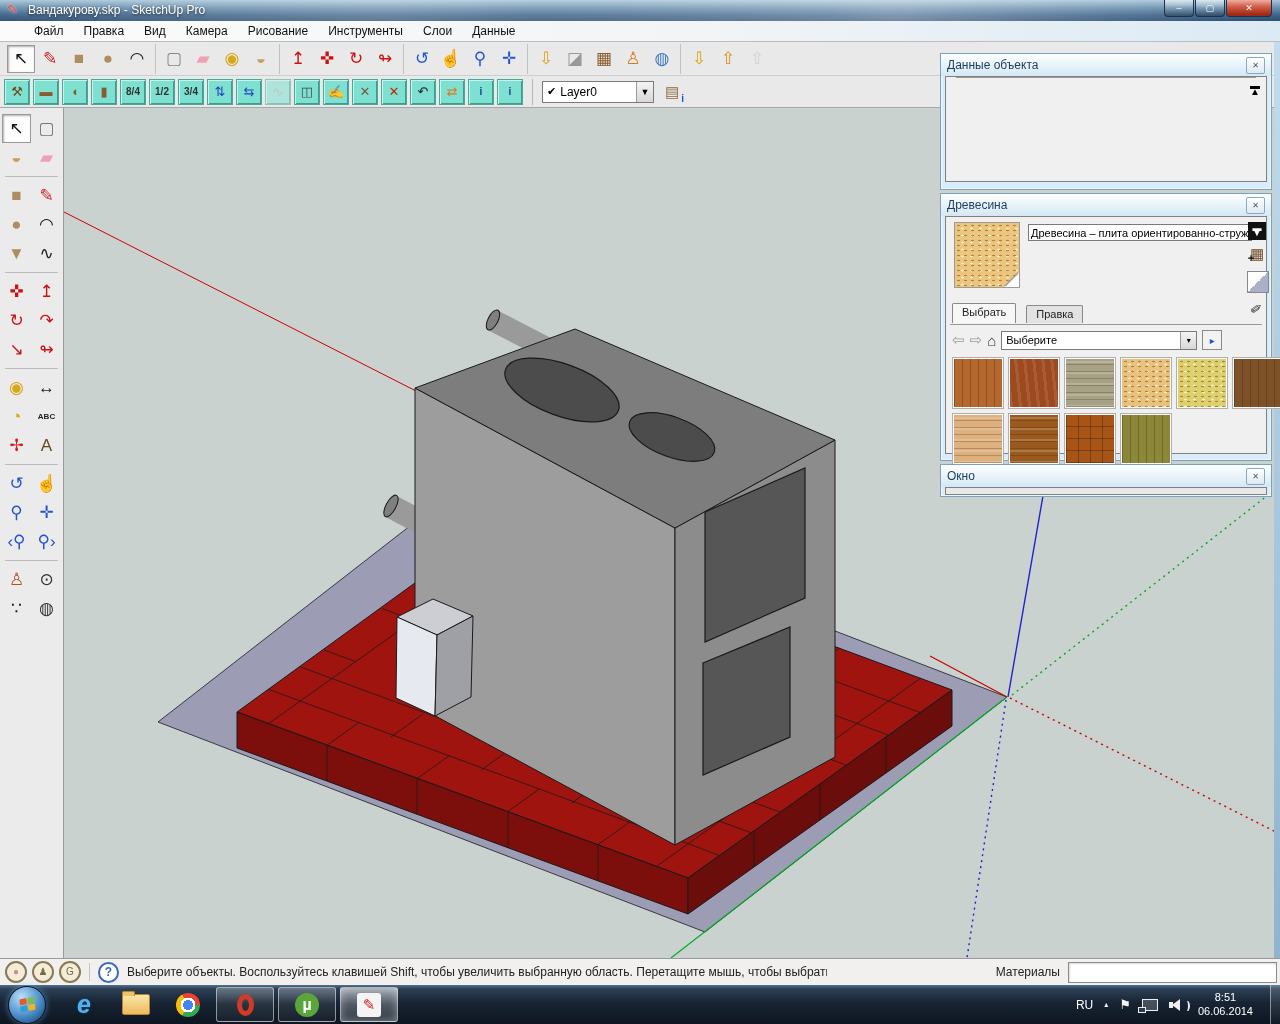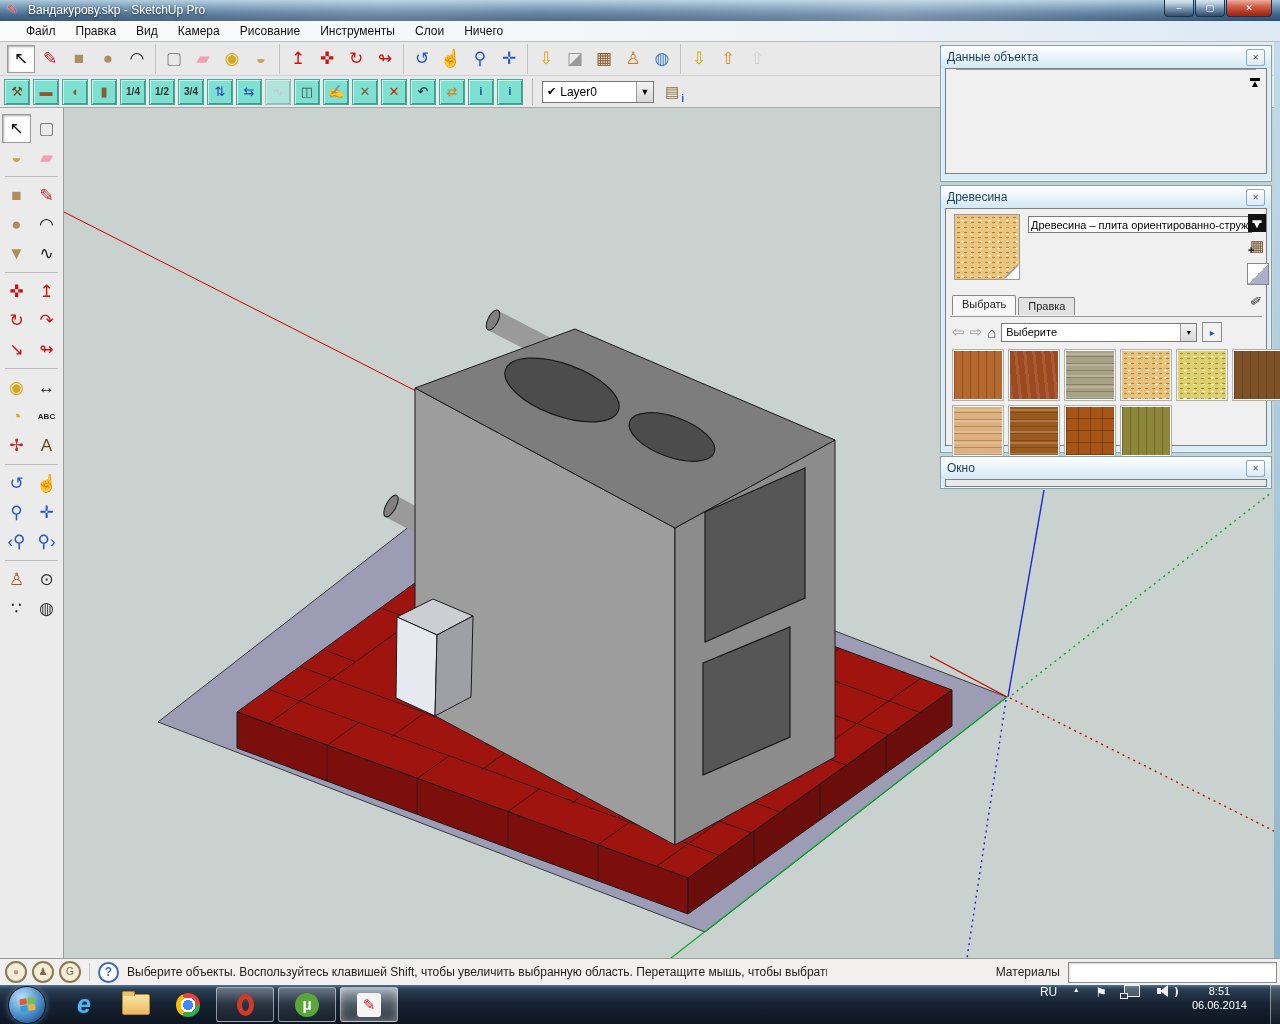--- a/index.html
+++ b/index.html
@@ -15,21 +15,21 @@
     text-shadow:0 0 2px #fff;}
   .title-text{position:absolute;left:28px;top:3px;font-size:12px;color:#fff;z-index:2;
     text-shadow:0 1px 3px rgba(0,0,0,.7);}
   .win-controls{position:absolute;right:8px;top:0;display:flex;z-index:3;}
   .win-btn{width:28px;height:16px;margin-left:1px;display:flex;align-items:center;justify-content:center;
     color:#fff;font-size:9px;border:1px solid #17344f;border-top:none;border-radius:0 0 4px 4px;
     background:linear-gradient(180deg,rgba(255,255,255,.55),rgba(255,255,255,.12) 45%,rgba(0,0,0,.25));}
   .win-btn.close{width:44px;background:linear-gradient(180deg,#efb0a0,#d2604a 40%,#a02a16 90%);}
   
   .menubar{position:absolute;left:0;top:21px;width:1280px;height:21px;display:flex;align-items:center;
-    padding-left:16px;box-sizing:border-box;border-bottom:1px solid #b9bec4;
+    padding-left:24px;box-sizing:border-box;border-bottom:1px solid #b9bec4;
     background:linear-gradient(90deg,#fbfbfb 0%,#f2f4f6 55%,#dceaf4 100%);}
   .menu-item{padding:2px 10px;font-size:12px;color:#111;}
   
   .toolbar-main{position:absolute;left:0;top:42px;width:1280px;height:34px;background:#e9e9e9;
     border-bottom:1px solid #cfcfcf;display:flex;align-items:center;padding-left:3px;box-sizing:border-box;}
   .tb-group{display:flex;gap:1px;padding:0 4px;border-right:1px solid #c2c2c2;height:30px;align-items:center;}
   .tb-group:last-child{border-right:none;}
   .tb-btn{width:28px;height:28px;display:flex;align-items:center;justify-content:center;
     font-size:17px;line-height:1;background:transparent;border:1px solid transparent;box-sizing:border-box;}
   .tb-btn.pressed{background:#fcfcfc;border:1px solid #9a9a9a;box-shadow:inset 1px 1px 2px rgba(0,0,0,.3);}
@@ -58,21 +58,21 @@
   .pal-btn{width:29px;height:29px;display:flex;align-items:center;justify-content:center;font-size:17px;
     border:1px solid transparent;box-sizing:border-box;}
   .pal-btn.pressed{background:#fdfdfd;border:1px solid #9a9a9a;box-shadow:inset 1px 1px 2px rgba(0,0,0,.3);}
   .pal-btn .tiny{font-size:8px;font-weight:bold;}
   .pal-sep{height:1px;background:#bdbdbd;margin:4px 5px;}
   
   .viewport{position:absolute;left:64px;top:108px;width:1210px;height:850px;background:#c9d2cf;}
   .right-strip{position:absolute;right:0;top:42px;width:6px;height:916px;
     background:linear-gradient(180deg,#c2dcec,#8fb4cc);}
   
-  .tray{position:absolute;left:940px;top:45px;width:332px;height:370px;}
+  .tray{position:absolute;left:940px;top:53px;width:332px;height:370px;}
   .panel{position:absolute;left:0;width:332px;background:#d9ecf7;border:1px solid #7ba2bd;
     box-sizing:border-box;box-shadow:0 0 0 1px rgba(255,255,255,.5) inset;}
   .panel-title{height:22px;display:flex;align-items:center;padding:0 6px;font-size:12px;color:#1c3c5c;
     background:linear-gradient(#feffff,#d3e8f4);}
   .panel-close{margin-left:auto;width:17px;height:15px;border:1px solid #8aa8c0;border-radius:2px;
     background:linear-gradient(#fff,#dde9f3);font-size:8px;color:#456;display:flex;
     align-items:center;justify-content:center;}
   .panel-body{margin:0 4px 4px;background:#f0f0f0;border:1px solid #808080;position:relative;}
   .entity-msg{font-size:12px;font-weight:bold;color:#111;padding:8px 10px 5px;}
   .entity-rule{border:none;border-top:1px solid #9a9a9a;margin:0 10px;}
@@ -89,21 +89,21 @@
   .mat-sidebtn{position:absolute;width:18px;height:18px;display:flex;align-items:center;
     justify-content:center;font-size:12px;}
   .swap-pane{left:302px;top:5px;background:#111;color:#fff;font-size:9px;flex-direction:column;line-height:.6;}
   .create-mat{left:302px;top:28px;color:#6b4a22;font-size:15px;position:absolute;}
   .create-mat .plus{position:absolute;left:-2px;bottom:-2px;font-size:10px;font-weight:bold;color:#000;}
   .default-mat{left:301px;top:54px;width:20px;height:20px;border:1px solid #888;
     background:linear-gradient(135deg,#ffffff 50%,#aab0c8 50%);position:absolute;}
   .eyedrop{left:304px;top:84px;font-size:14px;color:#333;transform:rotate(10deg);position:absolute;}
   .mat-tabs{position:absolute;left:6px;top:86px;display:flex;align-items:flex-end;font-size:11px;}
   .tab{padding:2px 9px 3px;border:1px solid #888;border-bottom:none;background:#e2e2e2;
-    margin-right:2px;border-radius:2px 2px 0 0;color:#222;}
+    margin-right:10px;border-radius:2px 2px 0 0;color:#222;}
   .tab.active{background:#f7f7f7;font-weight:normal;padding-bottom:5px;}
   .tab-baseline{position:absolute;left:4px;right:4px;top:107px;border-top:1px solid #999;}
   .mat-nav{position:absolute;left:6px;top:113px;display:flex;align-items:center;gap:5px;width:318px;}
   .nav-arrow{font-size:15px;color:#9a9a9a;}
   .nav-home{font-size:15px;color:#333;}
   .coll-combo{width:196px;height:19px;border:1px solid #7a7a7a;background:#fff;display:flex;
     align-items:center;font-size:11px;padding-left:4px;box-sizing:border-box;}
   .coll-combo .cc-drop{margin-left:auto;width:15px;height:17px;border-left:1px solid #9a9a9a;
     background:linear-gradient(#f4f4f4,#d8d8d8);display:flex;align-items:center;justify-content:center;font-size:8px;}
   .detail-btn{width:18px;height:18px;border:1px solid #8a8a8a;background:#f2f2f2;display:flex;
@@ -154,21 +154,21 @@
   .folder-ic::before{content:"";position:absolute;left:-1px;top:-4px;width:11px;height:4px;
     background:#ecc36a;border:1px solid #b8862a;border-bottom:none;border-radius:2px 2px 0 0;}
   .chrome-ic{width:24px;height:24px;border-radius:50%;
     background:radial-gradient(circle at center,#4285f4 0 5px,#fff 5px 7.5px,transparent 7.5px),
       conic-gradient(from -30deg,#ea4335 0 120deg,#34a853 0 240deg,#fbbc05 0 360deg);}
   .opera-ic{width:17px;height:22px;border:5px solid #d23a28;border-radius:50%;box-sizing:border-box;}
   .ut-ic{width:24px;height:24px;border-radius:50%;background:#5aa63a;color:#fff;font-size:16px;
     font-weight:bold;display:flex;align-items:center;justify-content:center;}
   .su-ic{width:24px;height:24px;border-radius:3px;background:#f4f4f4;display:flex;align-items:center;
     justify-content:center;color:#c22;font-size:15px;}
-  .tray-icons{margin-left:auto;display:flex;align-items:flex-start;gap:17px;color:#fff;font-size:12px;}
+  .tray-icons{margin-left:auto;display:flex;align-items:center;gap:11px;color:#fff;font-size:12px;}
   .tray-caret{font-size:8px;color:#eee;}
   .tray-flag{font-size:13px;color:#f5f5f5;}
   .net-ic{width:14px;height:10px;border:1px solid #eee;background:rgba(255,255,255,.2);position:relative;}
   .net-ic::after{content:"";position:absolute;left:-5px;bottom:-3px;width:6px;height:4px;
     border:1px solid #eee;background:#2a3a4a;}
   .spk-ic{position:relative;width:14px;height:12px;}
   .spk-ic::before{content:"";position:absolute;left:0;top:3px;width:4px;height:6px;background:#eee;}
   .spk-ic::after{content:"";position:absolute;left:3px;top:0;border:6px solid transparent;
     border-right:8px solid #eee;border-left:none;}
   .spk-wave{position:absolute;left:13px;top:1px;width:5px;height:10px;border:1px solid transparent;
@@ -191,21 +191,21 @@
 </div>
 
 <div class="menubar" id="menubar">
     <div class="menu-item">Файл</div>
     <div class="menu-item">Правка</div>
     <div class="menu-item">Вид</div>
     <div class="menu-item">Камера</div>
     <div class="menu-item">Рисование</div>
     <div class="menu-item">Инструменты</div>
     <div class="menu-item">Слои</div>
-    <div class="menu-item">Ничего</div>
+    <div class="menu-item">Данные</div>
   </div>
 
 <div class="toolbar-main" id="toolbarMain">
     <div class="tb-group">
       <div class="tb-btn pressed">
         <span style="color: rgb(17, 17, 17);">↖</span>
       </div>
       <div class="tb-btn">
         <span style="color: rgb(204, 34, 34);">✎</span>
       </div>
@@ -298,21 +298,21 @@
     <div class="tealbtn">
       <span style="color: rgb(138, 90, 48);">▬</span>
     </div>
     <div class="tealbtn">
       <span style="color: rgb(138, 90, 48);">◖</span>
     </div>
     <div class="tealbtn">
       <span style="color: rgb(138, 90, 48);">▮</span>
     </div>
     <div class="tealbtn">
-      <span class="small tiny" style="color: rgb(51, 51, 51);">1/4</span>
+      <span class="small tiny" style="color: rgb(51, 51, 51);">8/4</span>
     </div>
     <div class="tealbtn">
       <span class="small tiny" style="color: rgb(51, 51, 51);">1/2</span>
     </div>
     <div class="tealbtn">
       <span class="small tiny" style="color: rgb(51, 51, 51);">3/4</span>
     </div>
     <div class="tealbtn">
       <span style="color: rgb(34, 68, 187);">⇅</span>
     </div>

